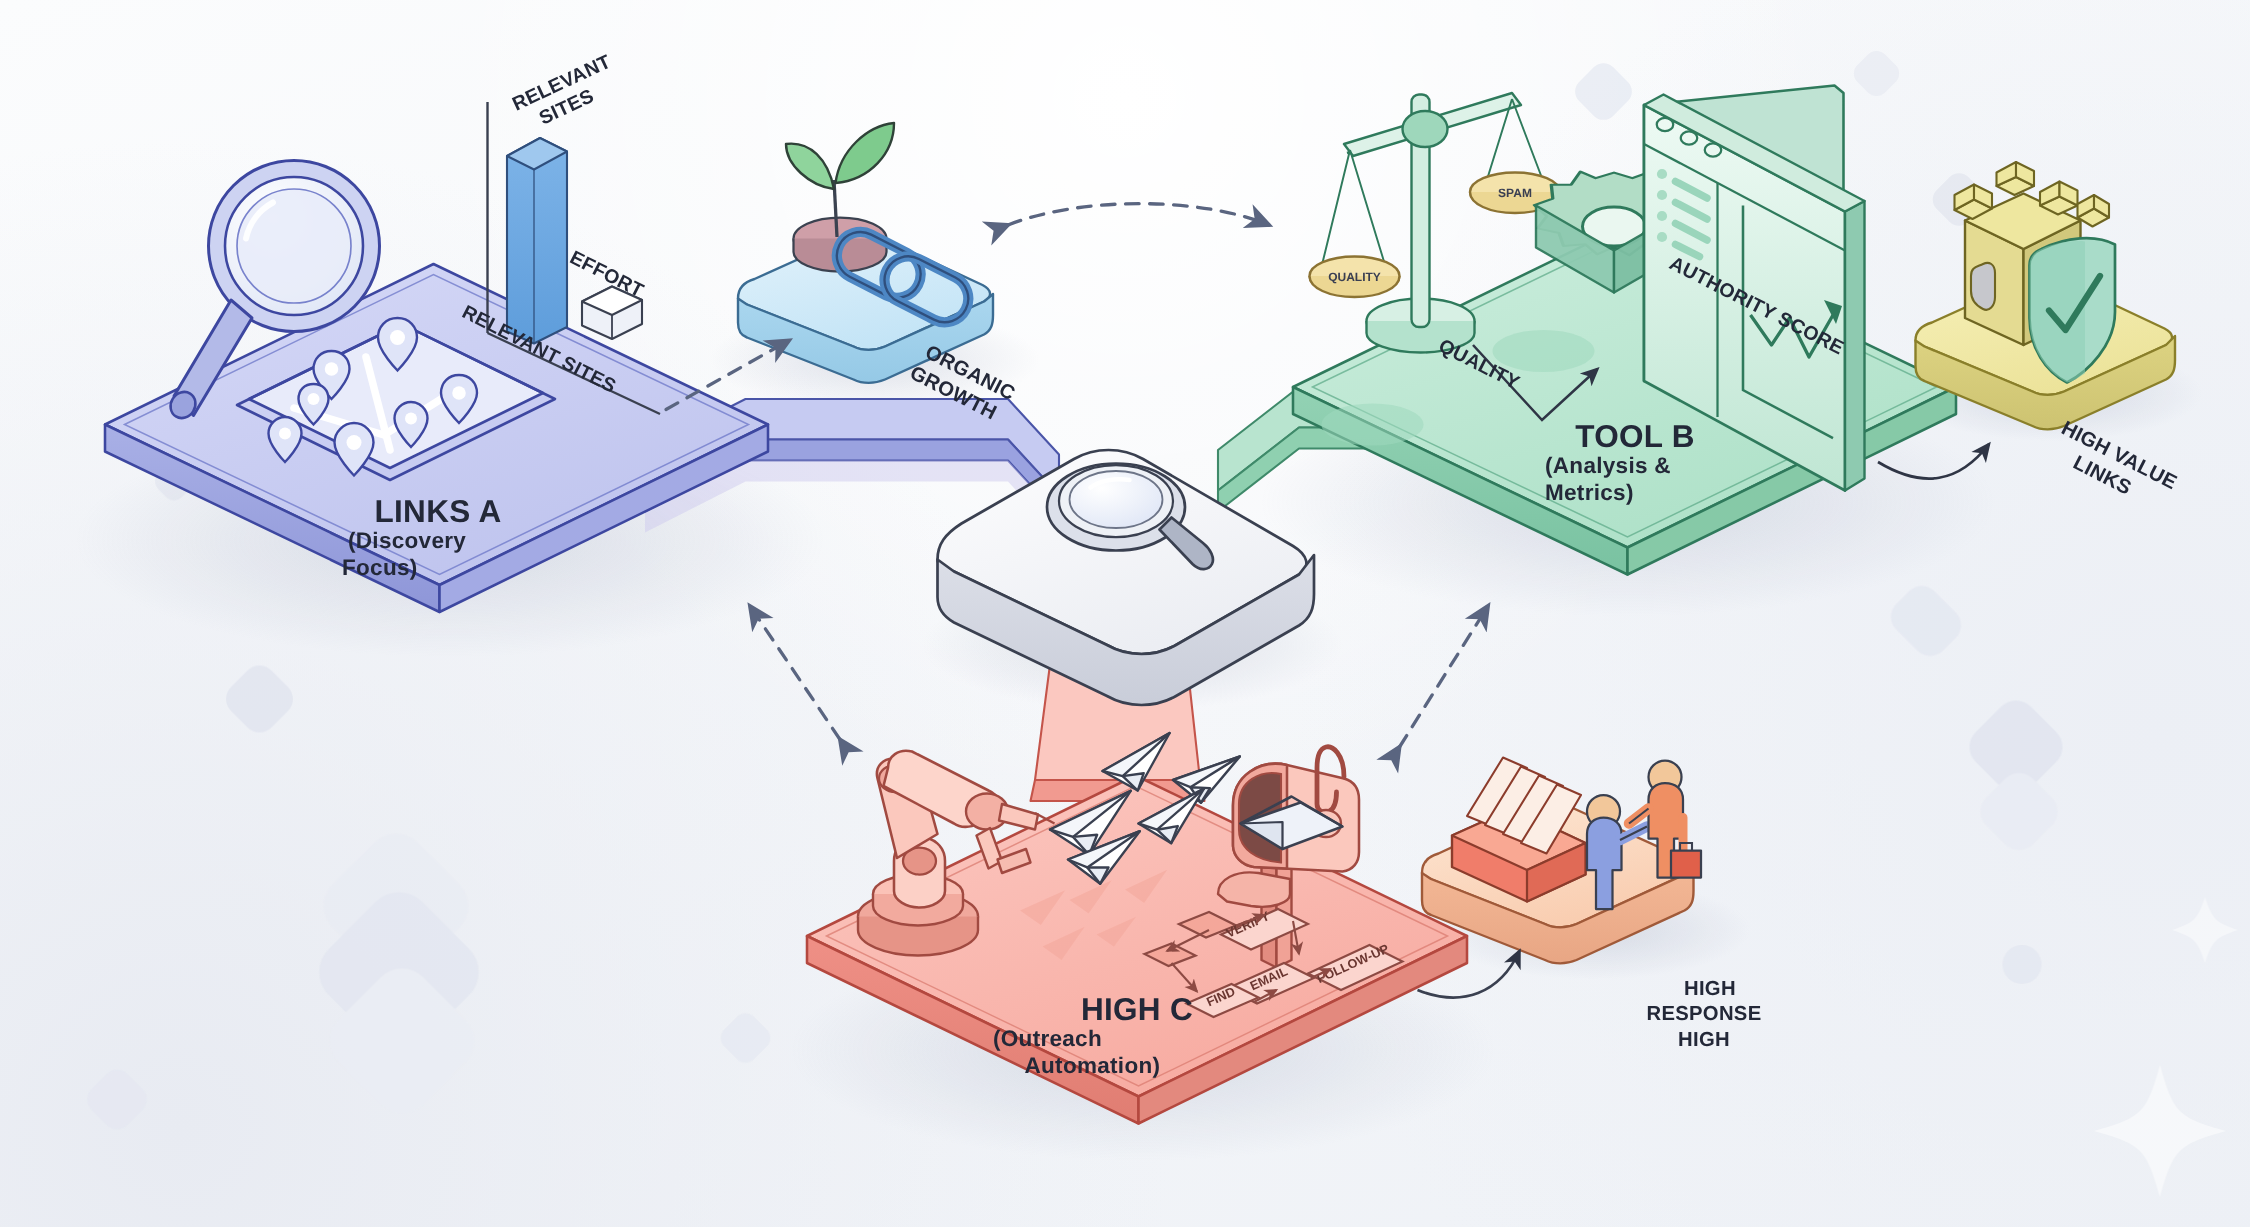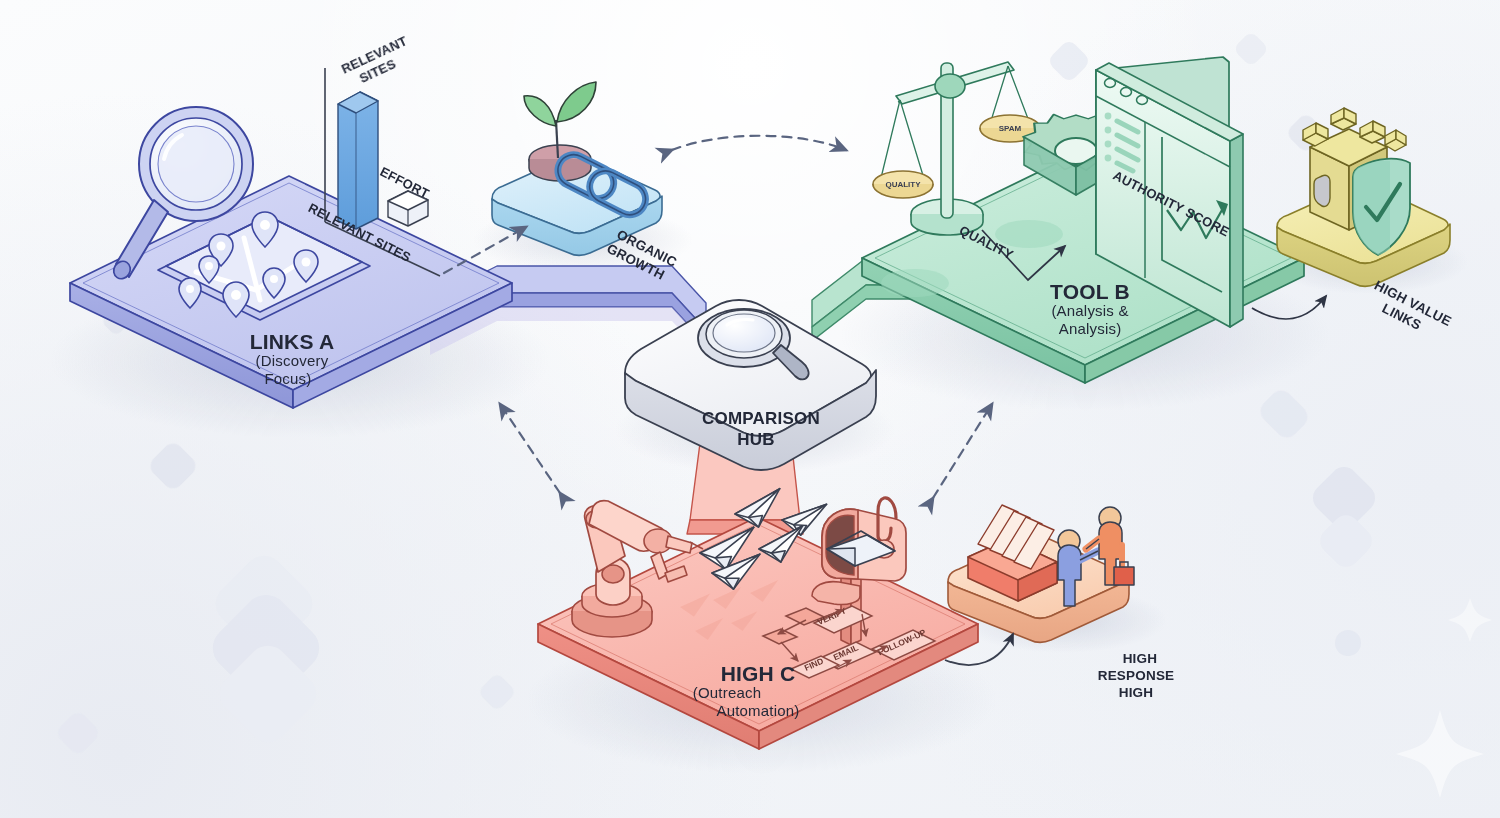--- a/index.html
+++ b/index.html
@@ -10,21 +10,21 @@
       radial-gradient(circle at 8% 92%, #e8ebf2 0%, rgba(232,235,242,0) 42%),
       radial-gradient(circle at 96% 60%, #eceff5 0%, rgba(236,239,245,0) 38%),
       radial-gradient(circle at 50% 8%, #ffffff 0%, rgba(255,255,255,0) 45%),
       linear-gradient(160deg,#fbfcfd 0%,#f4f6f9 55%,#eef1f6 100%);
     position:relative;
   }
   #stage{position:absolute;inset:0;}
   svg.layer{position:absolute;left:0;top:0;width:1500px;height:818px;overflow:visible;}
   .lbl{position:absolute;color:#232838;letter-spacing:.2px;white-space:pre;line-height:1.18;}
   .tooltitle{font-size:21px;font-weight:bold;text-align:center;}
-  .toolsub{font-size:15px;text-align:center;font-weight:normal;}
+  .toolsub{font-size:15px;text-align:left;font-weight:bold;}
   .outlbl{font-size:13.5px;font-weight:bold;text-align:center;line-height:1.25;}
   .isolbl{font-size:13px;font-weight:bold;}
   .chiplbl{font-size:8px;font-weight:bold;fill:#3a3f52;}
   .hubtitle{font-size:17px;font-weight:bold;text-align:center;line-height:1.2;}
 </style>
 </head>
 <body>
 
 <div id="stage">
 
@@ -529,32 +529,29 @@
 </div>
 <div class="lbl isolbl" style="left:378px;top:175px;transform:rotate(27deg);">EFFORT</div>
 <div class="lbl isolbl" style="left:303px;top:225px;transform:rotate(27deg);">RELEVANT SITES</div>
 
 <div class="lbl outlbl" style="left:588px;top:222px;width:110px;transform:rotate(27deg);">
   <span>ORGANIC</span><br><span>GROWTH</span>
 </div>
 
 <div class="lbl tooltitle" style="left:1030px;top:280px;width:120px;">TOOL B</div>
 <div class="lbl toolsub" style="left:1030px;top:302px;width:120px;">(Analysis &amp;</div>
-<div class="lbl toolsub" style="left:1030px;top:320px;width:120px;">Analysis)</div>
+<div class="lbl toolsub" style="left:1030px;top:320px;width:120px;">Metrics)</div>
 
 <div class="lbl isolbl" style="left:957px;top:235px;transform:rotate(27deg);">QUALITY</div>
 <div class="lbl isolbl" style="left:1107px;top:196px;transform:rotate(27deg);">AUTHORITY SCORE</div>
 
 <div class="lbl outlbl" style="left:1350px;top:277px;width:118px;transform:rotate(27deg);">
   <span>HIGH VALUE</span><br><span>LINKS</span>
 </div>
 
-<div class="lbl hubtitle" style="left:676px;top:389px;width:160px;">
-  <span>COMPARISON</span><br><span>HUB</span>
-</div>
 
 <div class="lbl tooltitle" style="left:693px;top:662px;width:130px;">HIGH C</div>
 <div class="lbl toolsub" style="left:662px;top:684px;width:130px;">(Outreach</div>
 <div class="lbl toolsub" style="left:683px;top:702px;width:150px;">Automation)</div>
 
 <div class="lbl outlbl" style="left:1084px;top:634px;width:104px;text-align:center;">
   <span>HIGH</span><br><span>RESPONSE</span><br><span>HIGH</span>
 </div>
 
 </div>

